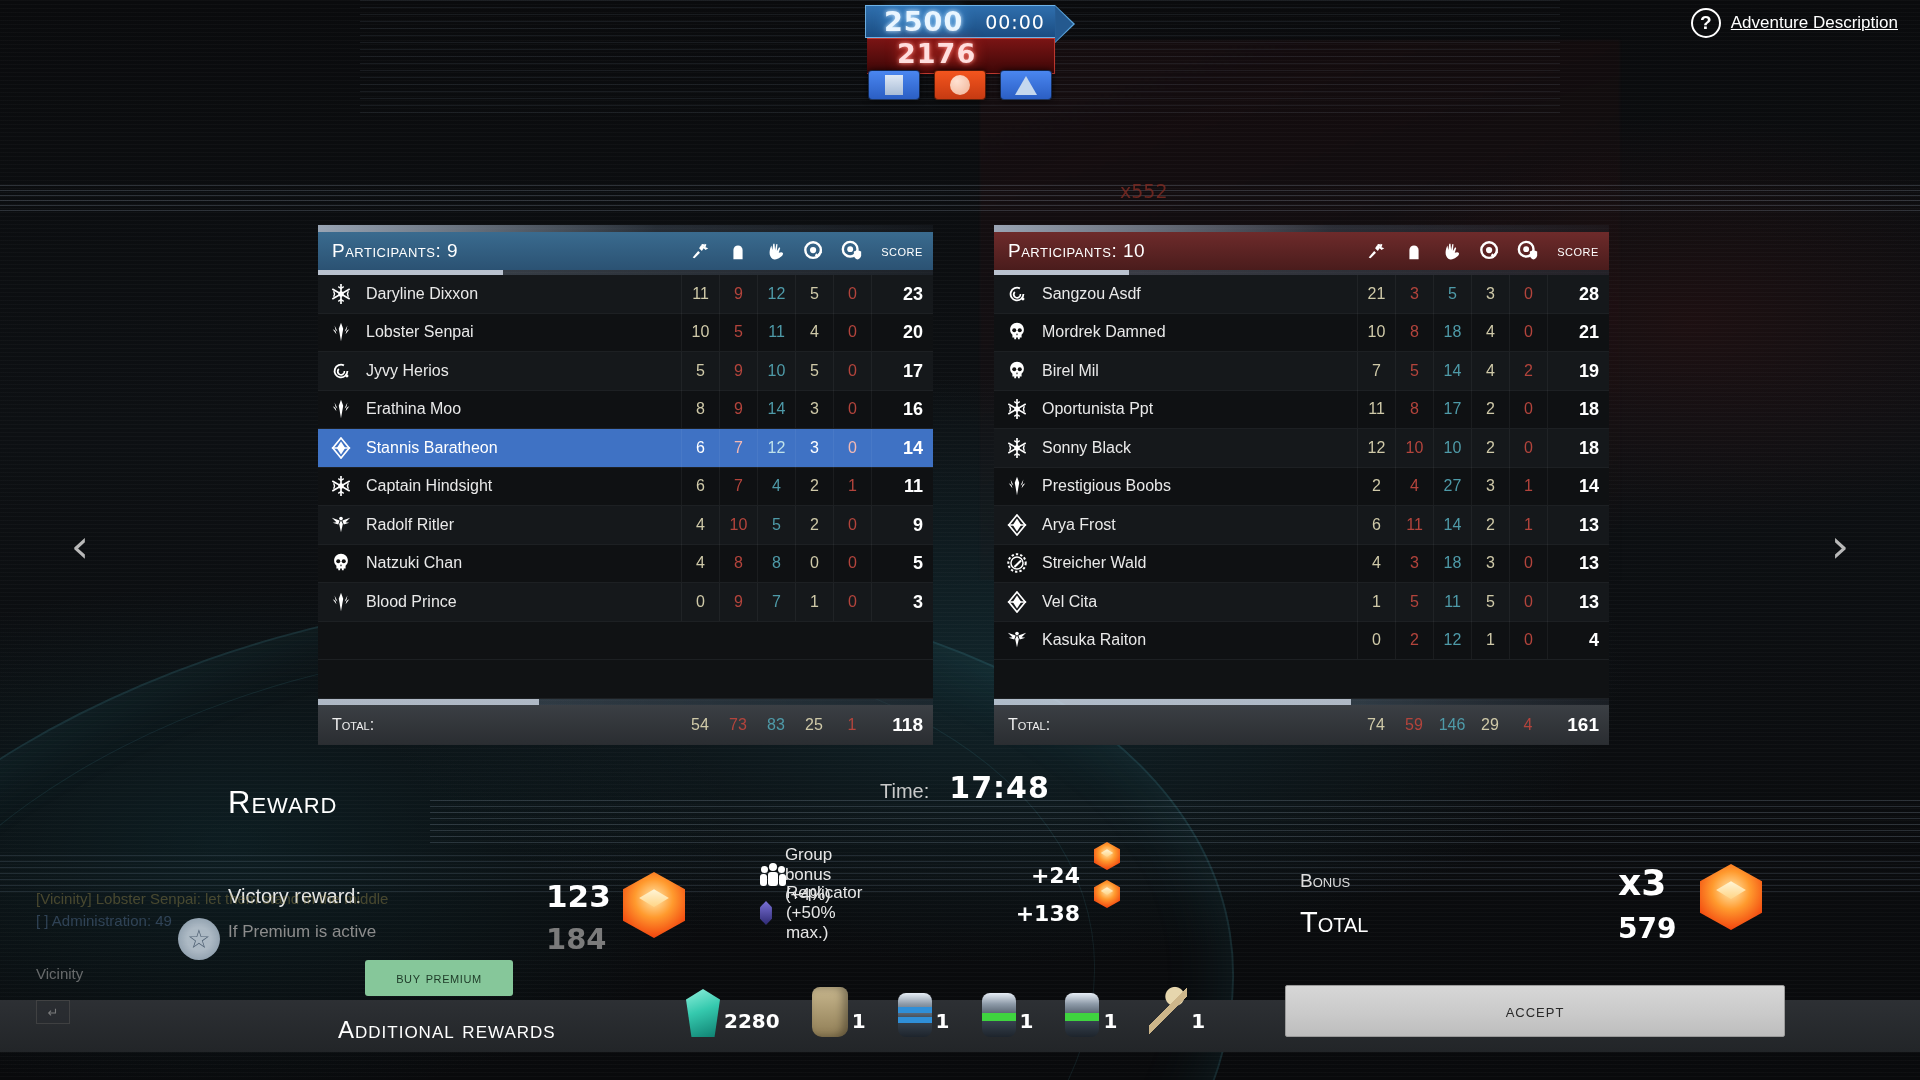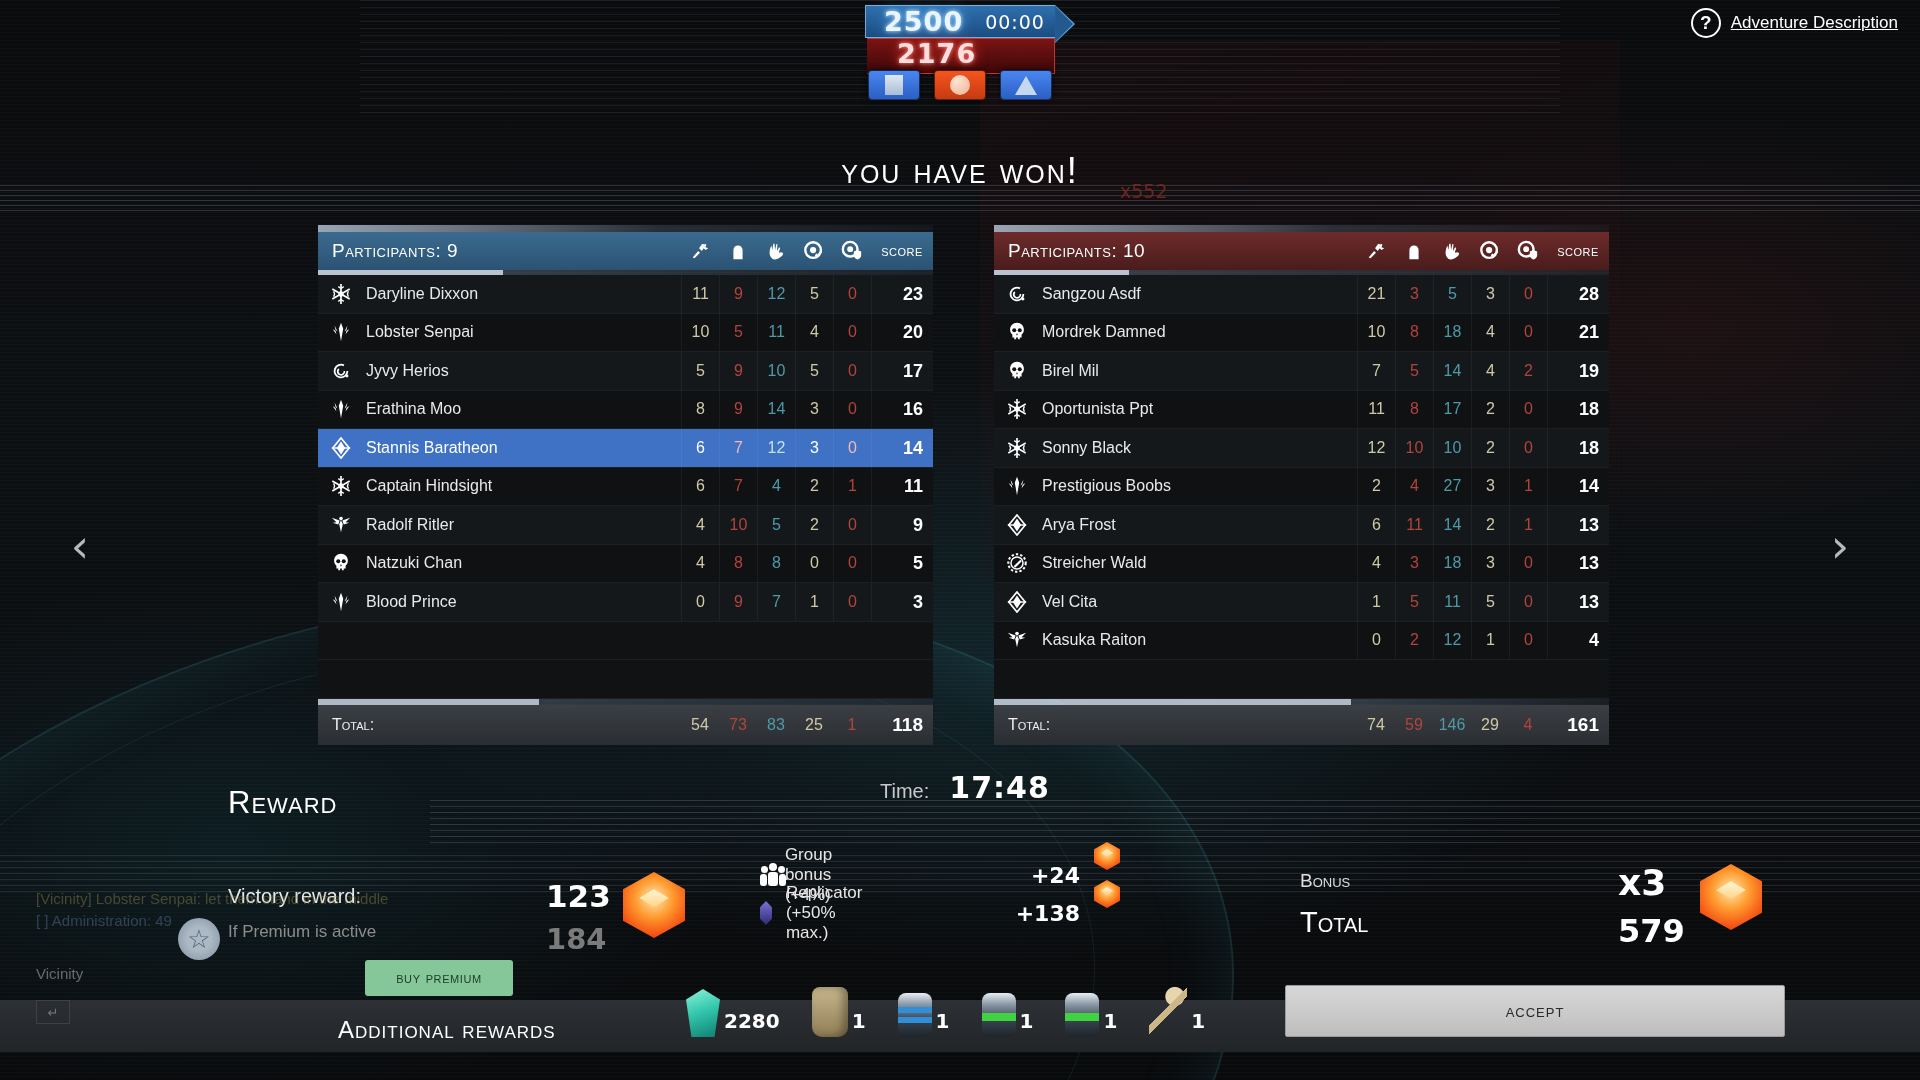--- a/index.html
+++ b/index.html
@@ -288,21 +288,21 @@
   .grand .total-lbl {
     font-size:29px; color:#ffffff; margin-top:14px;
     font-variant:small-caps; text-transform:lowercase;
   }
   .grand .total-lbl::first-letter { text-transform:uppercase; }
   .grand-mult {
     position:absolute; left:318px; top:-8px; font-size:36px; font-weight:bold; color:#fff;
     font-family:"DejaVu Sans", sans-serif;
   }
   .grand-total {
-    position:absolute; left:318px; top:42px; font-size:32px; font-weight:bold; color:#fff;
+    position:absolute; left:318px; top:42px; font-size:28px; font-weight:bold; color:#fff;
     font-family:"DejaVu Sans", sans-serif;
   }
 
   
   .crystal { position:relative; display:inline-block; }
   .crystal i {
     display:block; width:100%; height:100%;
     background: radial-gradient(circle at 50% 40%, #ffe9b0 0%, #ff9a2e 38%, #f2450e 78%, #a81d05 100%);
     clip-path: polygon(50% 0%, 100% 26%, 100% 74%, 50% 100%, 0% 74%, 0% 26%);
     box-shadow: 0 0 14px rgba(255,110,30,.55);
@@ -439,21 +439,20 @@
           <div class="obj-tri"></div>
         </div>
     </div>
 
     <div class="adv-desc">
       <div class="q-icon">?</div>
       <div class="adv-text">Adventure Description</div>
     </div>
   </div>
 
-  <div class="win-title">YOU HAVE WON!</div>
   <div class="band-top"></div>
   <div class="kill-feed">x552</div>
 
   <div class="board left" id="board-left">
       <div class="board-topline"></div>
       <div class="board-head">
         <div class="title">PARTICIPANTS: 9</div>
         <div class="head-cols">
           <div class="hc">
             <svg class="gl" width="20" height="20" viewBox="0 0 24 24" fill="#ffffff">

